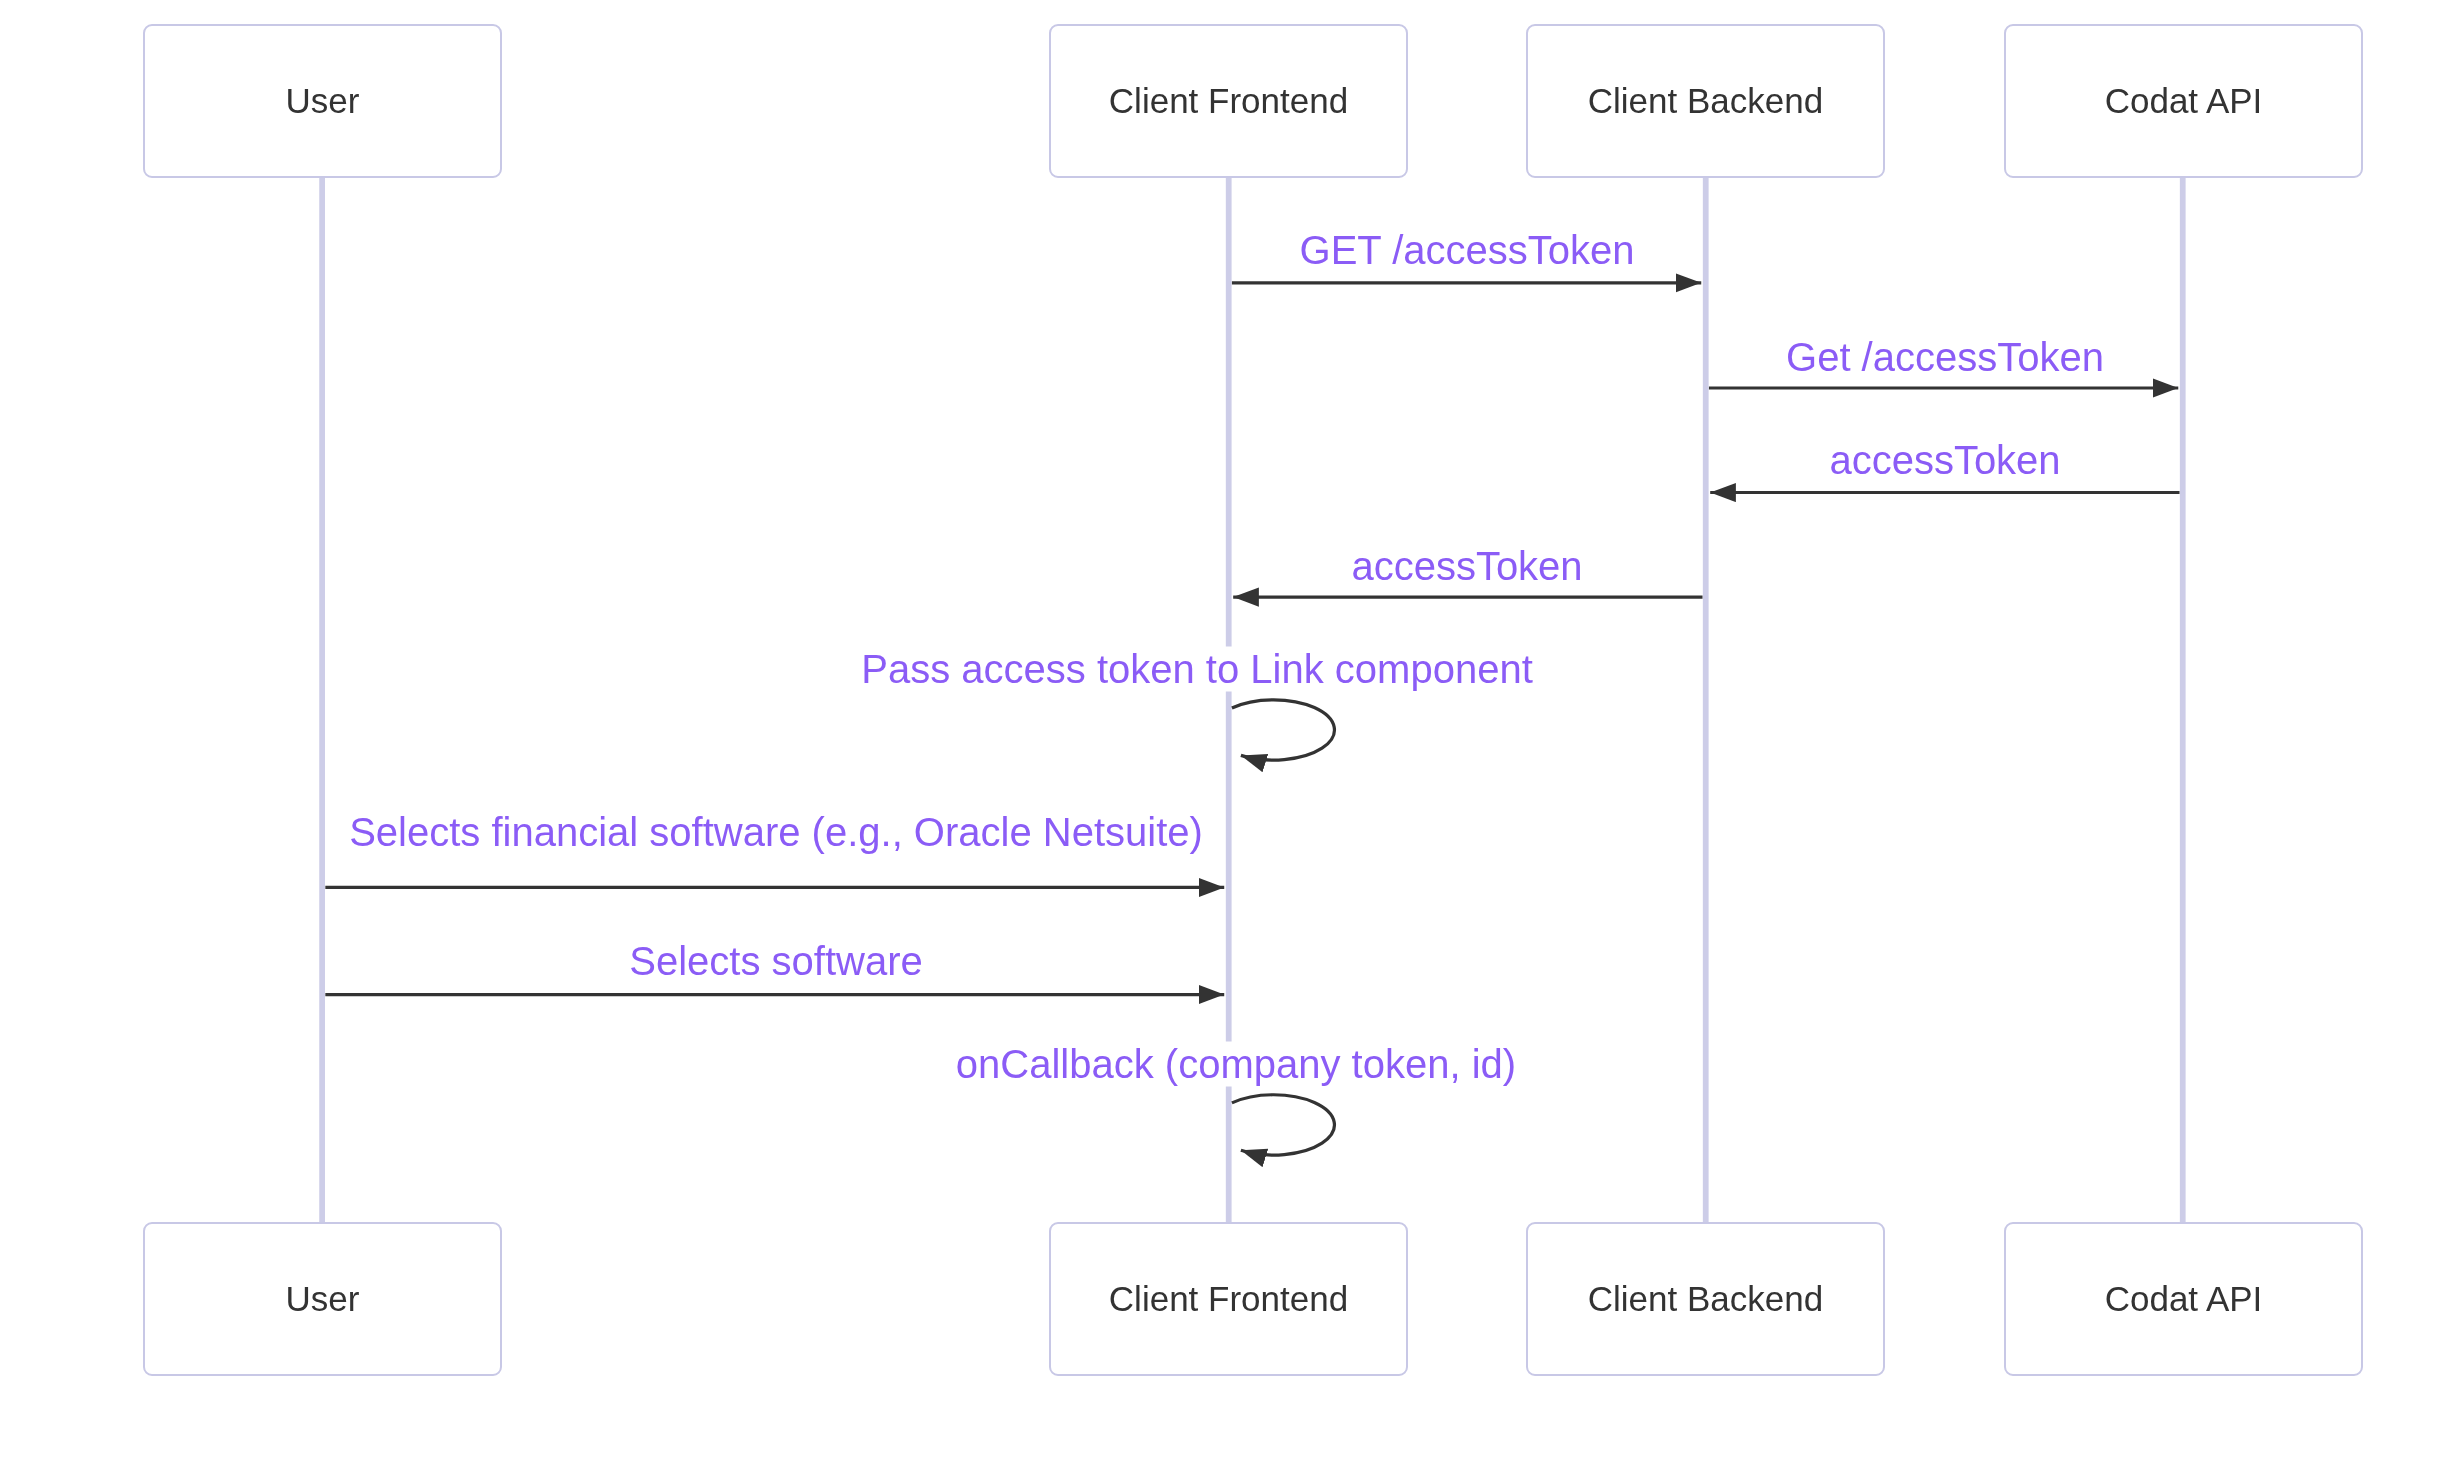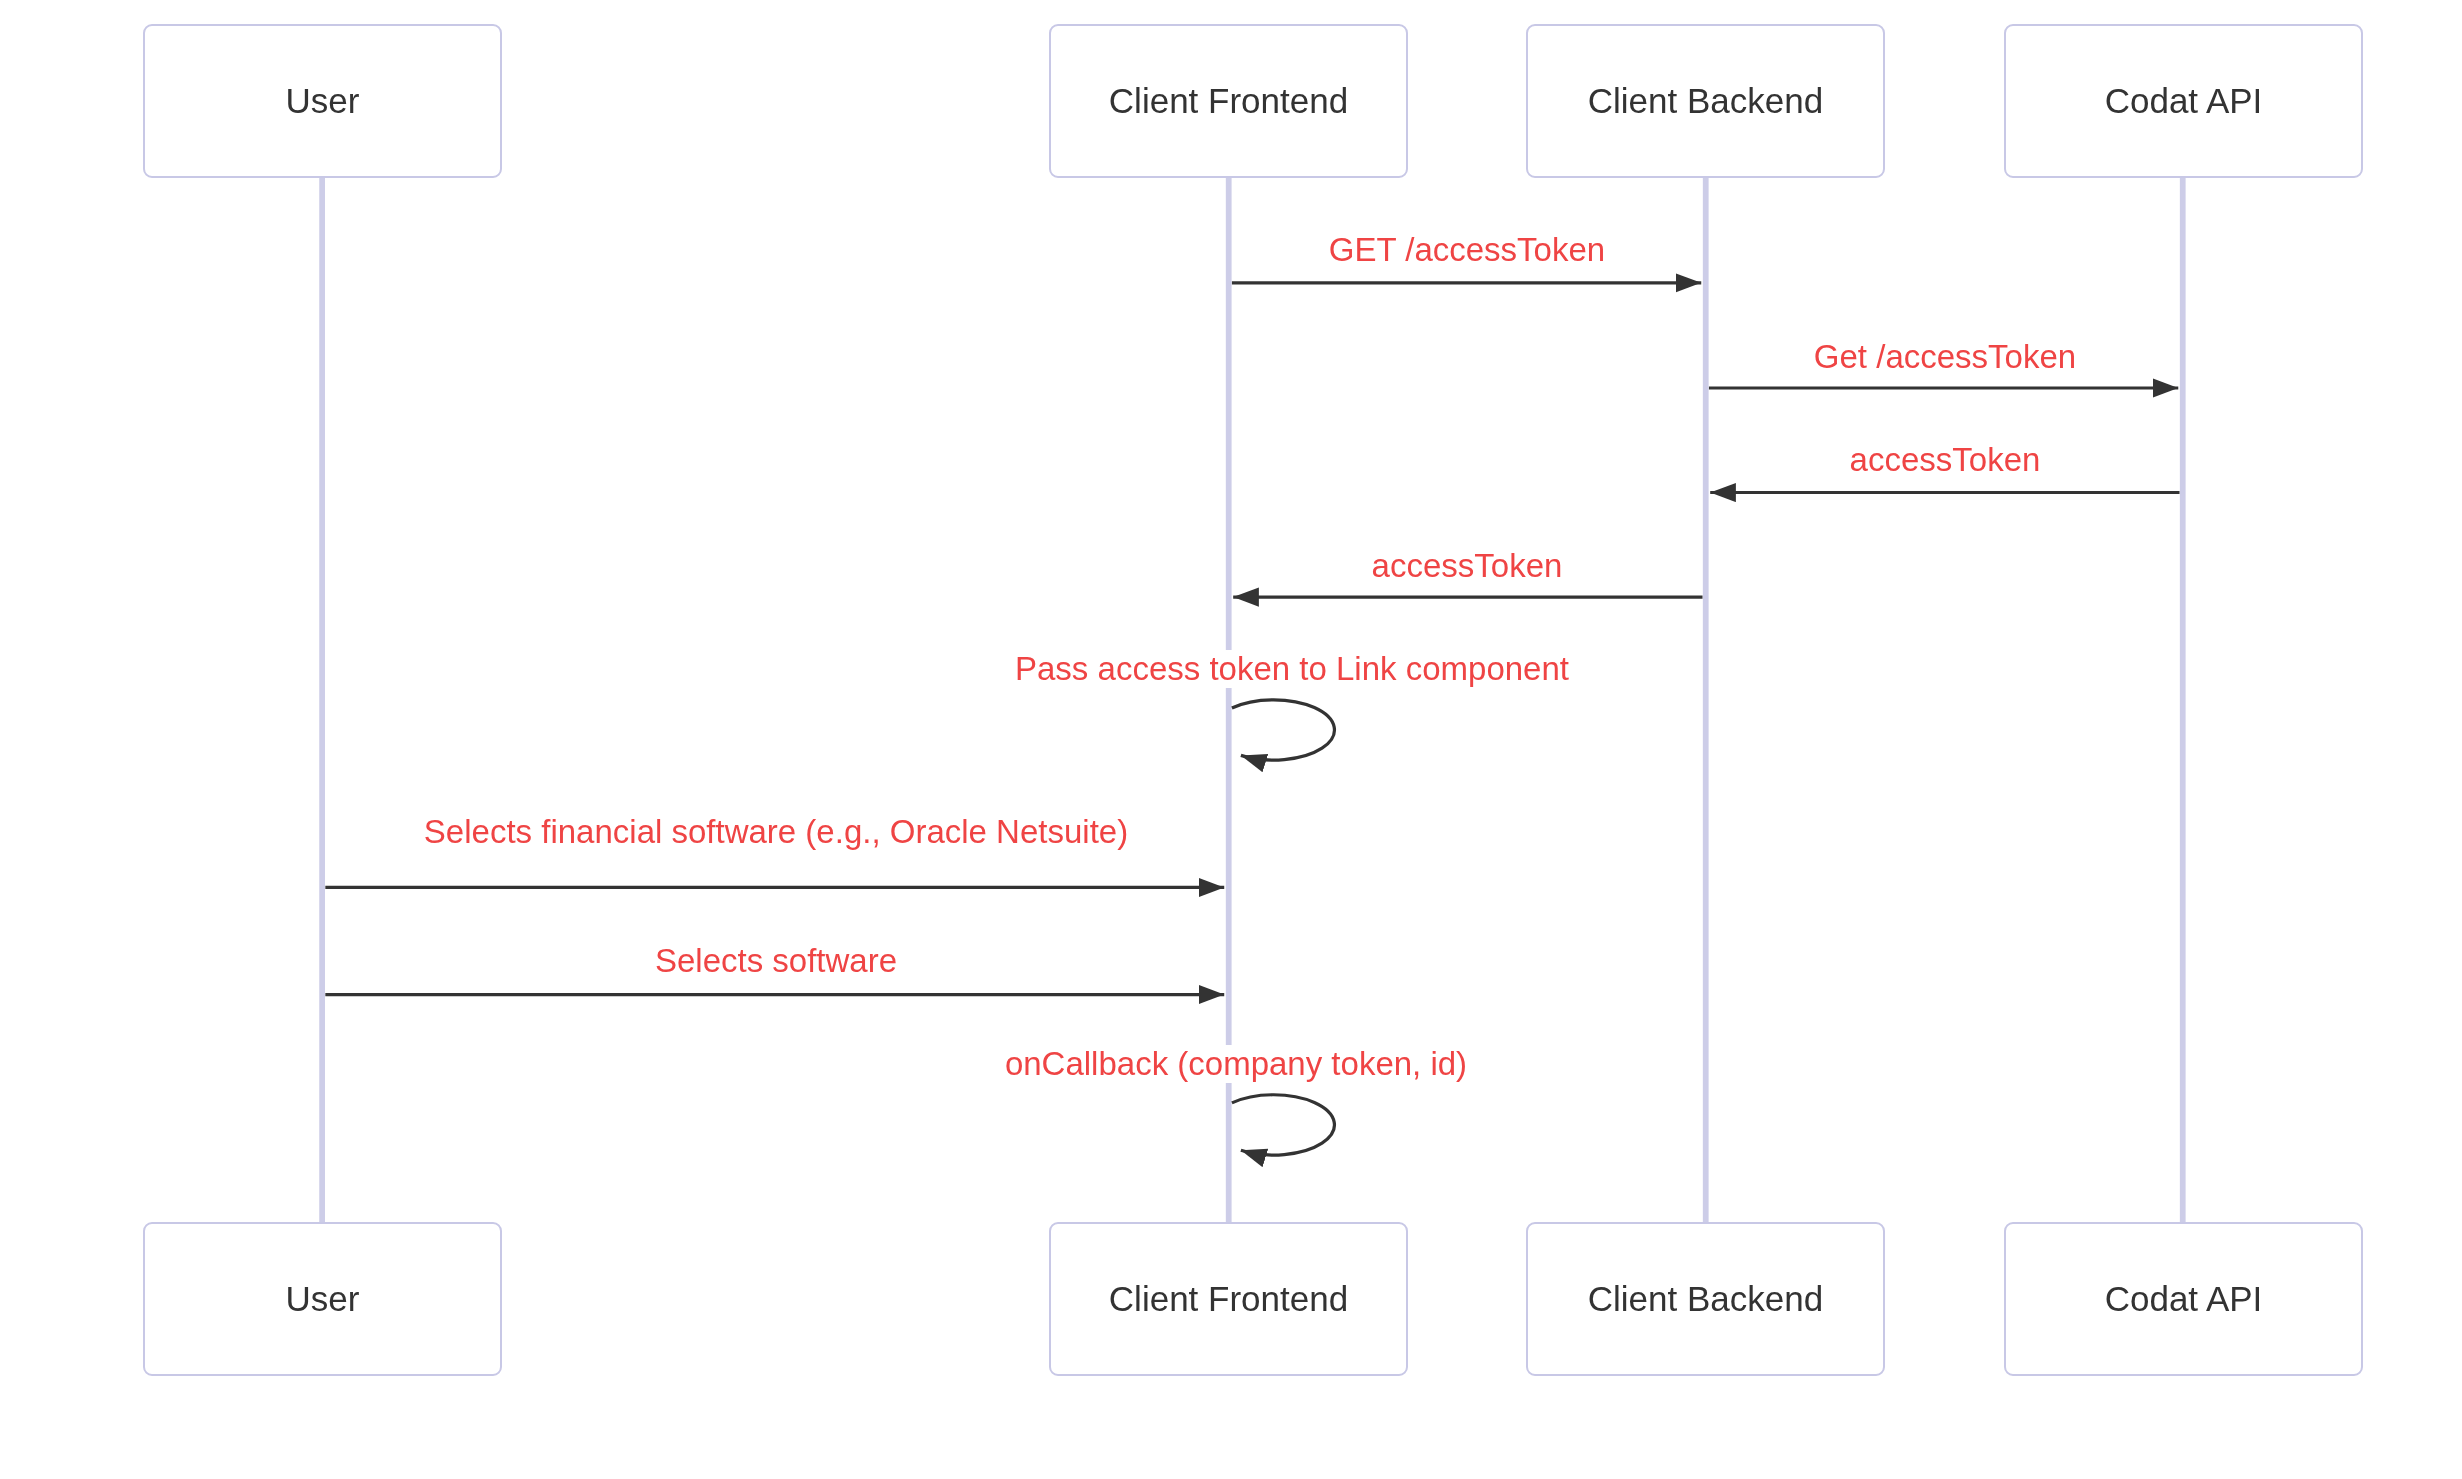--- a/index.html
+++ b/index.html
@@ -35,22 +35,22 @@
     display: flex;
     align-items: center;
     justify-content: center;
     font-size: 35px;
     color: #333333;
     z-index: 2;
   }
   .msg-label {
     position: absolute;
     transform: translate(-50%, -50%);
-    font-size: 33px;
-    color: #ef4444;
+    font-size: 40px;
+    color: #8b5cf6;
     white-space: nowrap;
     background: #ffffff;
     padding: 0 5.1px;
     z-index: 1;
   }
 </style>
 </head>
 <body>
 
 <div class="stage">
@@ -100,19 +100,19 @@
     <span>Client Backend</span>
   </div>
   <div class="actor" style="left:1980px; top:1222px;">
     <span>Codat API</span>
   </div>
 
   <div class="msg-label" style="left:1443px; top:250px;">GET /accessToken</div>
   <div class="msg-label" style="left:1921px; top:357px;">Get /accessToken</div>
   <div class="msg-label" style="left:1921px; top:460px;">accessToken</div>
   <div class="msg-label" style="left:1443px; top:566px;">accessToken</div>
-  <div class="msg-label" style="left:1268px; top:669px;">Pass access token to Link component</div>
+  <div class="msg-label" style="left:1173px; top:669px;">Pass access token to Link component</div>
   <div class="msg-label" style="left:752px; top:832px;">Selects financial software (e.g., Oracle Netsuite)</div>
   <div class="msg-label" style="left:752px; top:961px;">Selects software</div>
   <div class="msg-label" style="left:1212px; top:1064px;">onCallback (company token, id)</div>
 
 </div>
 
 
 </body></html>

